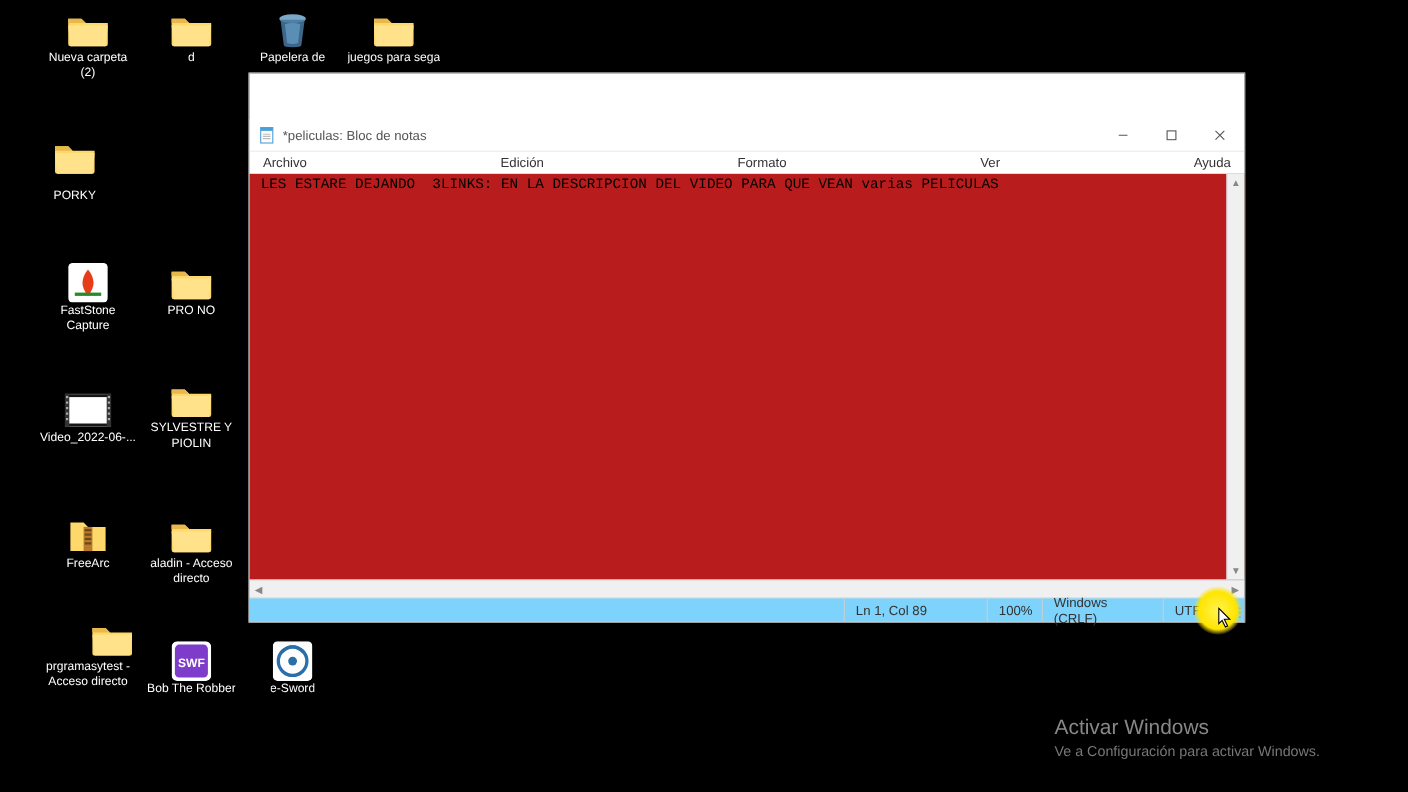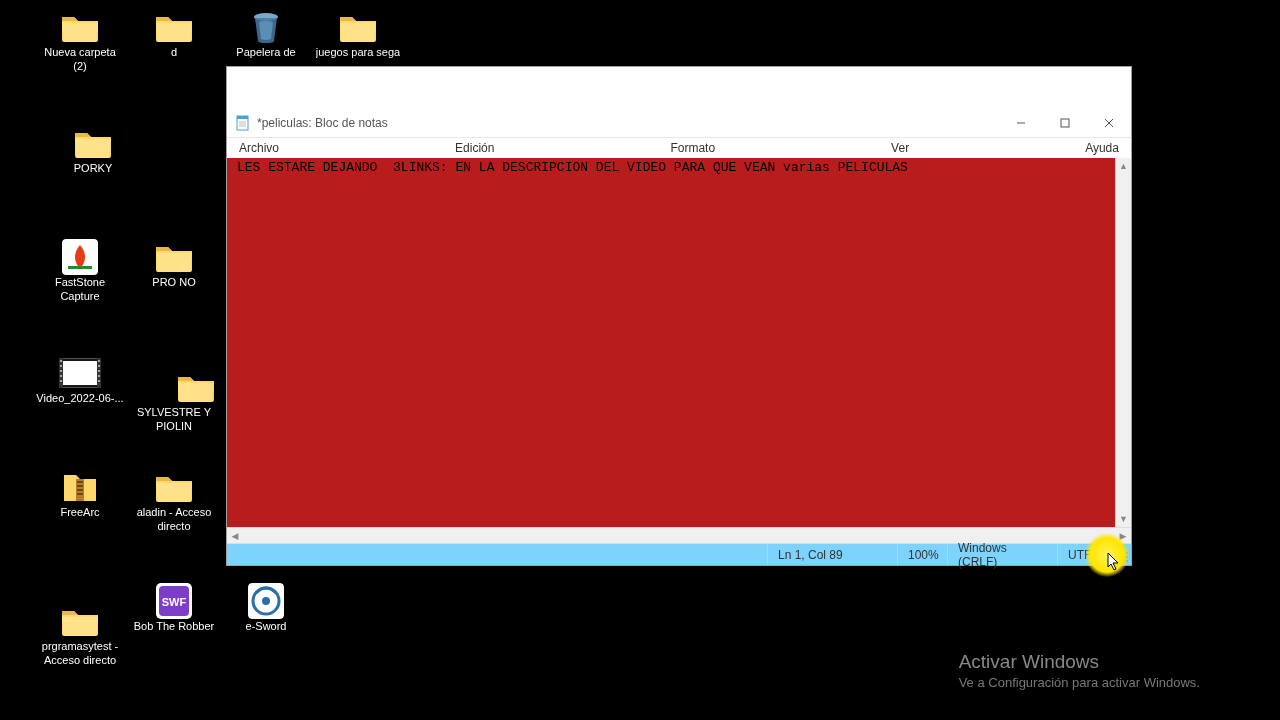--- a/index.html
+++ b/index.html
@@ -244,21 +244,21 @@
     <div class="dicon" style="left: 314px; top: 10px;">
       <div class="glyph">
         <svg class="folder-svg" viewBox="0 0 40 32">
     <path d="M2 6 L14 6 L18 10 L38 10 L38 29 Q38 31 36 31 L4 31 Q2 31 2 29 Z" fill="#ffd86b"></path>
     <path d="M2 6 L14 6 L18 10 L2 10 Z" fill="#e8b84a"></path>
     <path d="M2 12 L38 12 L36 31 L4 31 Z" fill="#ffe28a"></path>
   </svg>
       </div>
       <div class="label">juegos para sega</div>
     </div>
-    <div class="dicon" style="left: 49px; top: 126px;">
+    <div class="dicon" style="left: 24px; top: 126px; gap: 10px;">
       <div class="glyph">
         <svg class="folder-svg" viewBox="0 0 40 32">
     <path d="M2 6 L14 6 L18 10 L38 10 L38 29 Q38 31 36 31 L4 31 Q2 31 2 29 Z" fill="#ffd86b"></path>
     <path d="M2 6 L14 6 L18 10 L2 10 Z" fill="#e8b84a"></path>
     <path d="M2 12 L38 12 L36 31 L4 31 Z" fill="#ffe28a"></path>
   </svg>
       </div>
       <div class="label">PORKY</div>
     </div>
     <div class="dicon" style="left: 36px; top: 240px;">
@@ -295,21 +295,21 @@
           <rect x="1" y="22" width="2" height="2" fill="#aaa"></rect>
     <rect x="39" y="2" width="2" height="2" fill="#aaa"></rect>
           <rect x="39" y="7" width="2" height="2" fill="#aaa"></rect>
     <rect x="39" y="12" width="2" height="2" fill="#aaa"></rect>
           <rect x="39" y="17" width="2" height="2" fill="#aaa"></rect>
           <rect x="39" y="22" width="2" height="2" fill="#aaa"></rect>
   </svg>
       </div>
       <div class="label">Video_2022-06-...</div>
     </div>
-    <div class="dicon" style="left: 130px; top: 370px; align-items: flex-end;">
+    <div class="dicon" style="left: 130px; top: 347px;">
       <div class="glyph">
         <svg class="folder-svg" viewBox="0 0 40 32">
     <path d="M2 6 L14 6 L18 10 L38 10 L38 29 Q38 31 36 31 L4 31 Q2 31 2 29 Z" fill="#ffd86b"></path>
     <path d="M2 6 L14 6 L18 10 L2 10 Z" fill="#e8b84a"></path>
     <path d="M2 12 L38 12 L36 31 L4 31 Z" fill="#ffe28a"></path>
   </svg>
       </div>
       <div class="label">SYLVESTRE Y PIOLIN</div>
     </div>
     <div class="dicon" style="left: 36px; top: 470px;">
@@ -328,21 +328,21 @@
     <div class="dicon" style="left: 130px; top: 470px;">
       <div class="glyph">
         <svg class="folder-svg" viewBox="0 0 40 32">
     <path d="M2 6 L14 6 L18 10 L38 10 L38 29 Q38 31 36 31 L4 31 Q2 31 2 29 Z" fill="#ffd86b"></path>
     <path d="M2 6 L14 6 L18 10 L2 10 Z" fill="#e8b84a"></path>
     <path d="M2 12 L38 12 L36 31 L4 31 Z" fill="#ffe28a"></path>
   </svg>
       </div>
       <div class="label">aladin - Acceso directo</div>
     </div>
-    <div class="dicon" style="left: 36px; top: 604px;">
+    <div class="dicon" style="left: 36px; top: 564px; align-items: flex-end;">
       <div class="glyph">
         <svg class="folder-svg" viewBox="0 0 40 32">
     <path d="M2 6 L14 6 L18 10 L38 10 L38 29 Q38 31 36 31 L4 31 Q2 31 2 29 Z" fill="#ffd86b"></path>
     <path d="M2 6 L14 6 L18 10 L2 10 Z" fill="#e8b84a"></path>
     <path d="M2 12 L38 12 L36 31 L4 31 Z" fill="#ffe28a"></path>
   </svg>
       </div>
       <div class="label">prgramasytest - Acceso directo</div>
     </div>
     <div class="dicon" style="left: 130px; top: 584px;">

